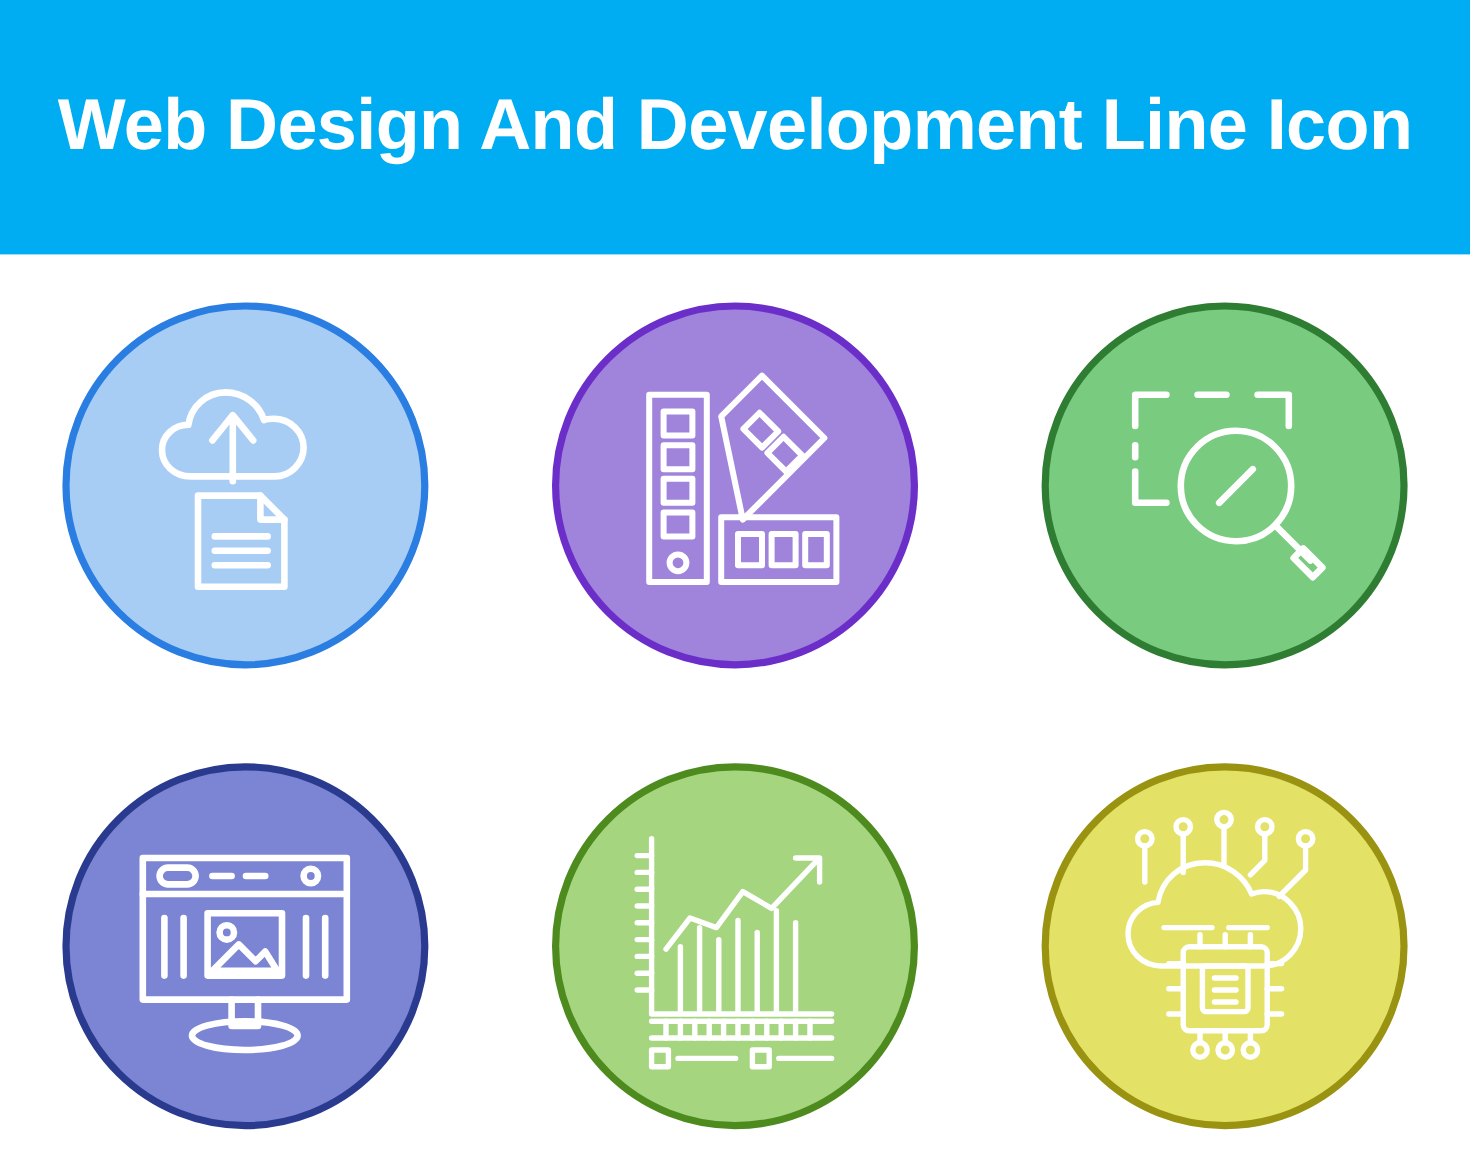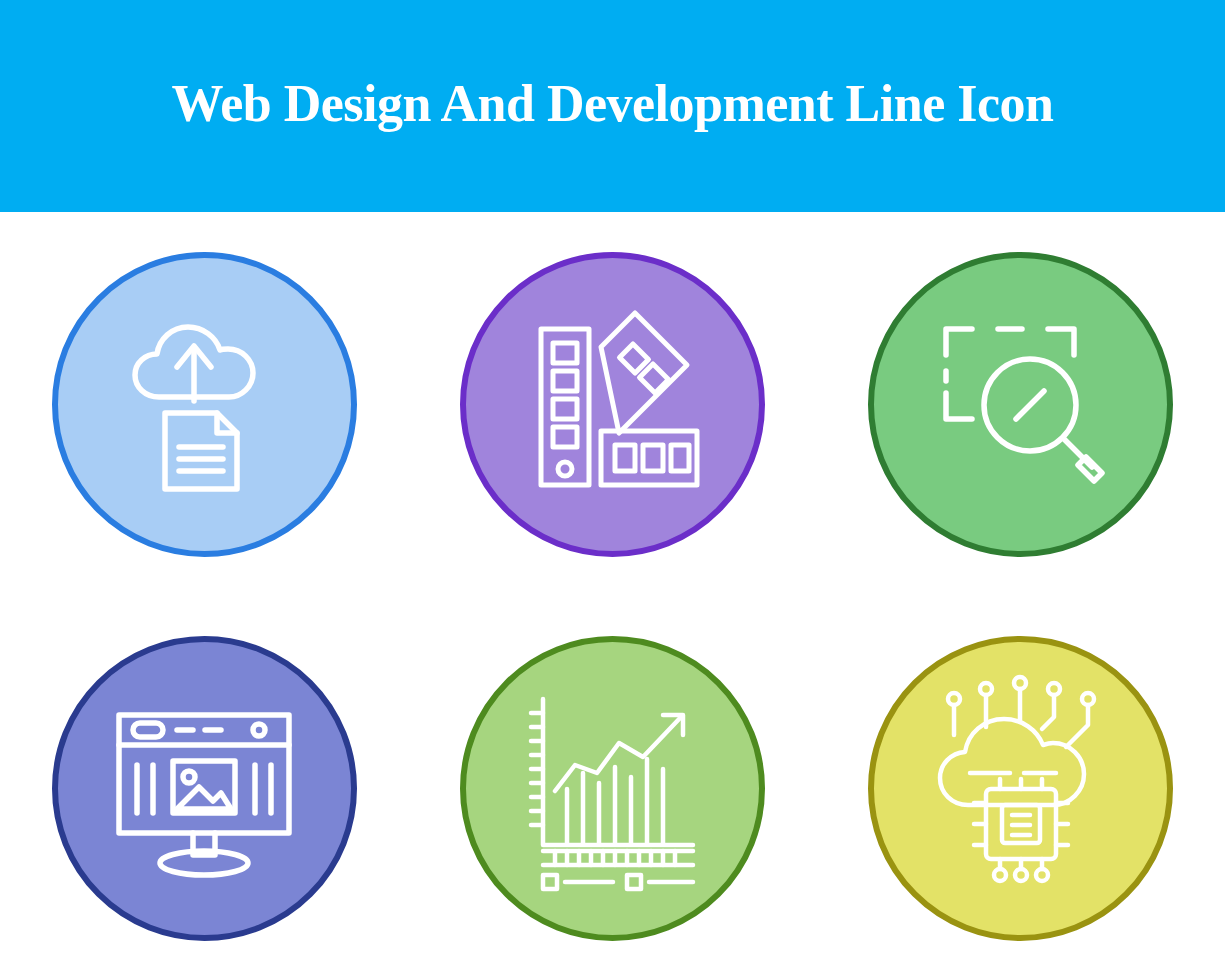--- a/index.html
+++ b/index.html
@@ -25,23 +25,23 @@
     top: 0;
     width: 1225px;
     height: 212px;
     background: #00adf2;
     display: flex;
     align-items: center;
     justify-content: center;
   }
   .header-title {
     color: #ffffff;
-    font-family: Liberation Serif, serif;
+    font-family: Liberation Sans, sans-serif;
     font-weight: bold;
-    font-size: 52px;
+    font-size: 60px;
     letter-spacing: -0.5px;
     white-space: nowrap;
     line-height: 1;
     margin-top: -4px;
   }
   .grid {
     position: absolute;
     left: 0;
     top: 212px;
     width: 1225px;

